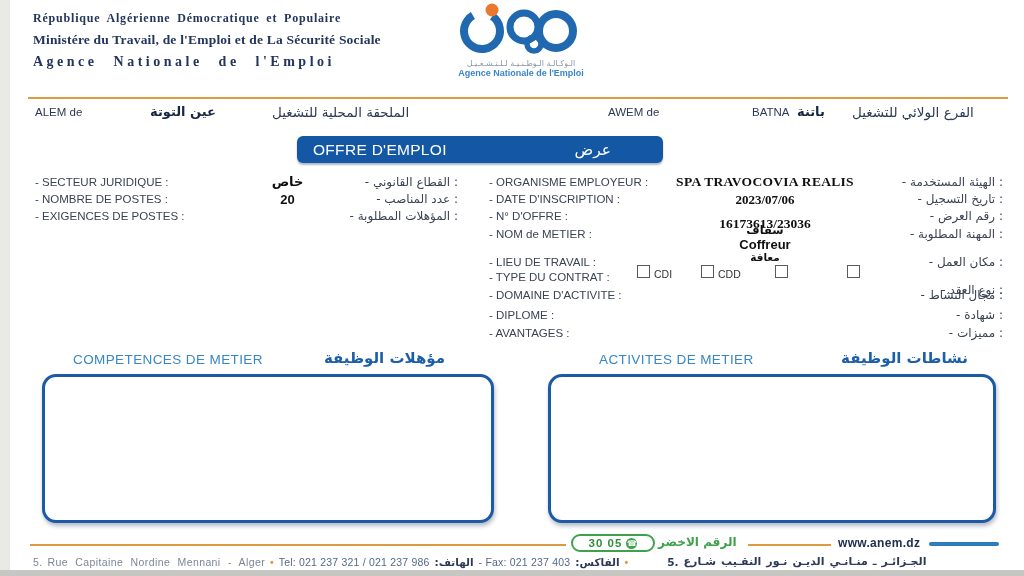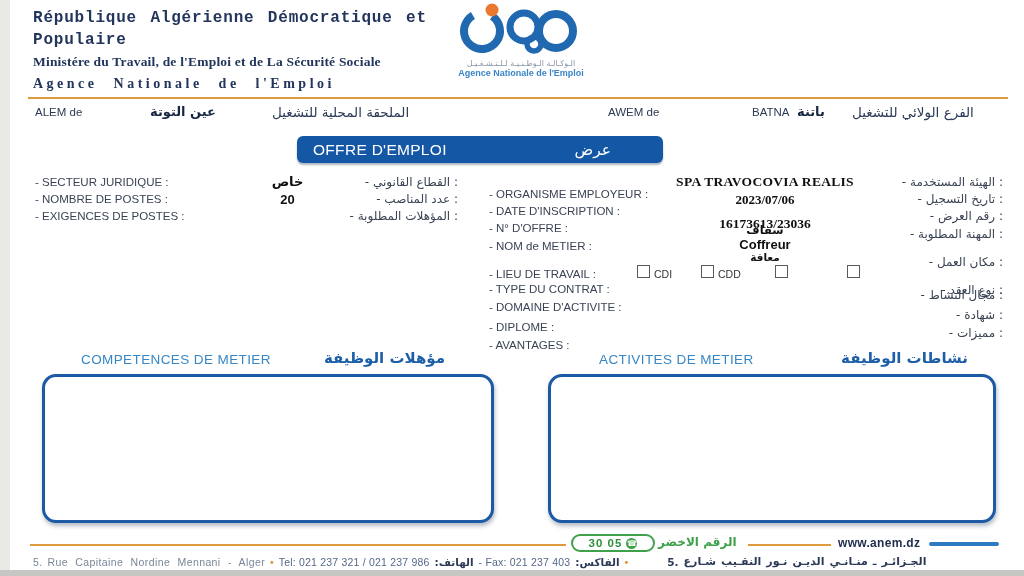--- a/index.html
+++ b/index.html
@@ -5,21 +5,21 @@
   html,body{margin:0;padding:0;}
   body{width:1024px;height:576px;position:relative;overflow:hidden;background:#b9b9b5;
        font-family:"Liberation Sans",sans-serif;}
   .page{position:absolute;left:0;top:0;width:1024px;height:576px;background:#ffffff;}
   .abs{position:absolute;}
   .ar{font-family:"DejaVu Sans",sans-serif;}
   .serif{font-family:"Liberation Serif",serif;}
 
   
   .hdr-fr{left:33px;top:7px;width:400px;color:#22355c;font-family:"Liberation Serif",serif;font-weight:bold;}
-  .hdr-fr .l1{font-size:16px;letter-spacing:.8px;word-spacing:3px;line-height:22px;font-family:Liberation Mono, monospace;}
+  .hdr-fr .l1{font-size:12px;letter-spacing:.8px;word-spacing:3px;line-height:22px;}
   .hdr-fr .l2{font-size:13.5px;letter-spacing:.2px;line-height:21px;}
   .hdr-fr .l3{font-size:14px;letter-spacing:3.5px;word-spacing:9px;line-height:24px;}
   .hdr-ar{left:606px;top:6px;width:404px;direction:rtl;color:#1e3057;font-weight:bold;}
   .hdr-ar div{font-size:13px;line-height:22px;}
   .hdr-ar .l3{word-spacing:16px;text-align:center;}
   .logo-box{left:437px;top:3px;width:168px;text-align:center;}
   .logo-cap-ar{font-size:8px;color:#8a96a8;line-height:9px;}
   .logo-cap-fr{font-size:9px;color:#3a85c8;font-weight:bold;line-height:11px;}
 
   .rule-orange{height:2px;background:#dd9a3f;}
@@ -34,21 +34,21 @@
     display:flex;align-items:center;justify-content:space-between;padding:0 52px 0 16px;box-sizing:border-box;
     box-shadow:0 2px 2px rgba(30,50,90,.35);}
   .title-bar span{color:#ffffff;font-size:15.5px;letter-spacing:.3px;}
 
   
   .fr-label{font-size:11.5px;color:#3a4354;white-space:nowrap;}
   .ar-label{font-size:12px;color:#3a4354;text-align:right;white-space:nowrap;}
   .lf-fr{left:35px;}
   .lf-val{left:255px;width:65px;text-align:center;font-weight:bold;font-size:13px;color:#101010;}
   .lf-ar{left:330px;width:128px;}
-  .rf-fr{left:489px;margin-top:12px;}
+  .rf-fr{left:489px;}
   .rf-val{left:615px;width:300px;text-align:center;font-weight:bold;color:#101010;}
   .rf-ar{left:845px;width:158px;}
 
   .checkbox{width:13px;height:13px;border:1.5px solid #5a5a5a;background:#fff;box-sizing:border-box;}
   .cb-label{font-size:10.5px;color:#333;}
 
   
   .sec-fr{font-size:13.5px;color:#3787c6;letter-spacing:.4px;}
   .sec-ar{font-size:15px;font-weight:bold;color:#1d5ea9;text-align:right;}
   .big-box{border:3px solid #1c5aa5;border-radius:14px;background:#fff;
@@ -154,21 +154,21 @@
 
   <span class="abs fr-label rf-fr" style="top:289px;">- DOMAINE D'ACTIVITE :</span>
   <span class="abs ar-label rf-ar ar" style="top:288px;">- مجال النشاط :</span>
 
   <span class="abs fr-label rf-fr" style="top:309px;">- DIPLOME :</span>
   <span class="abs ar-label rf-ar ar" style="top:308px;">- شهادة :</span>
 
   <span class="abs fr-label rf-fr" style="top:327px;">- AVANTAGES :</span>
   <span class="abs ar-label rf-ar ar" style="top:326px;">- مميزات :</span>
 
-  <span class="abs sec-fr" style="left:73px;top:352px;margin-left:8px;">COMPETENCES DE METIER</span>
+  <span class="abs sec-fr" style="left:73px;top:352px;">COMPETENCES DE METIER</span>
   <span class="abs sec-ar ar" style="left:303px;top:349px;width:142px;">مؤهلات الوظيفة</span>
   <span class="abs sec-fr" style="left:599px;top:352px;">ACTIVITES DE METIER</span>
   <span class="abs sec-ar ar" style="left:833px;top:349px;width:135px;">نشاطات الوظيفة</span>
 
   <div class="abs big-box" style="left:42px;top:374px;width:446px;height:143px;"></div>
   <div class="abs big-box" style="left:548px;top:374px;width:442px;height:143px;"></div>
 
   <div class="abs rule-orange" style="left:30px;top:544px;width:536px;"></div>
   <div class="abs green-badge">
     <span class="num">30 05</span>

